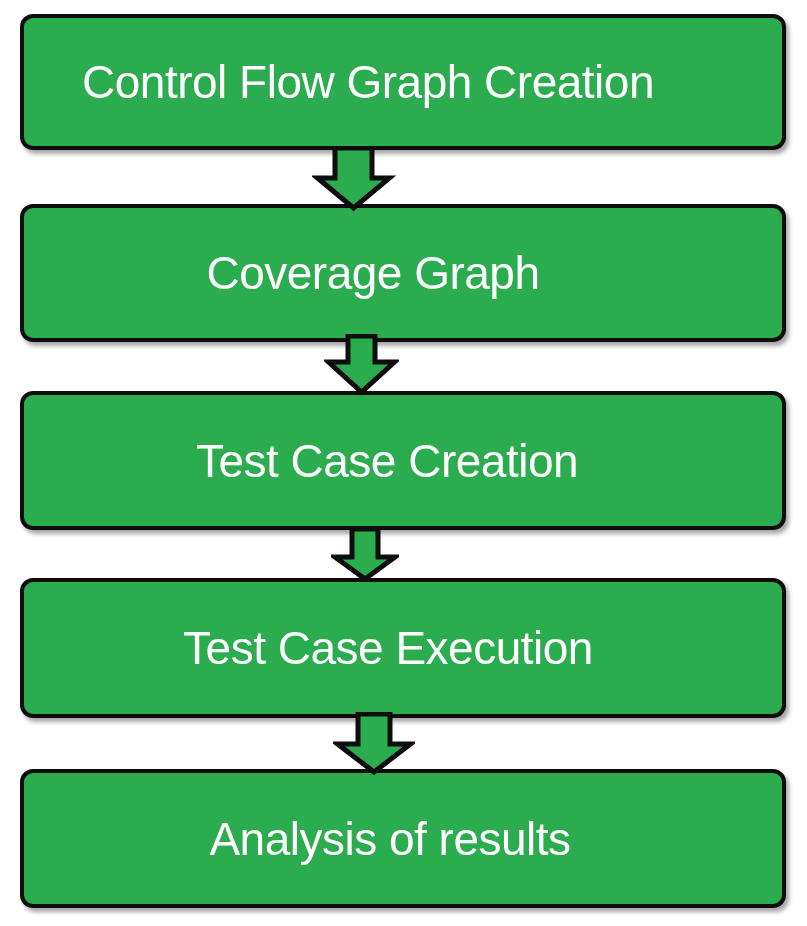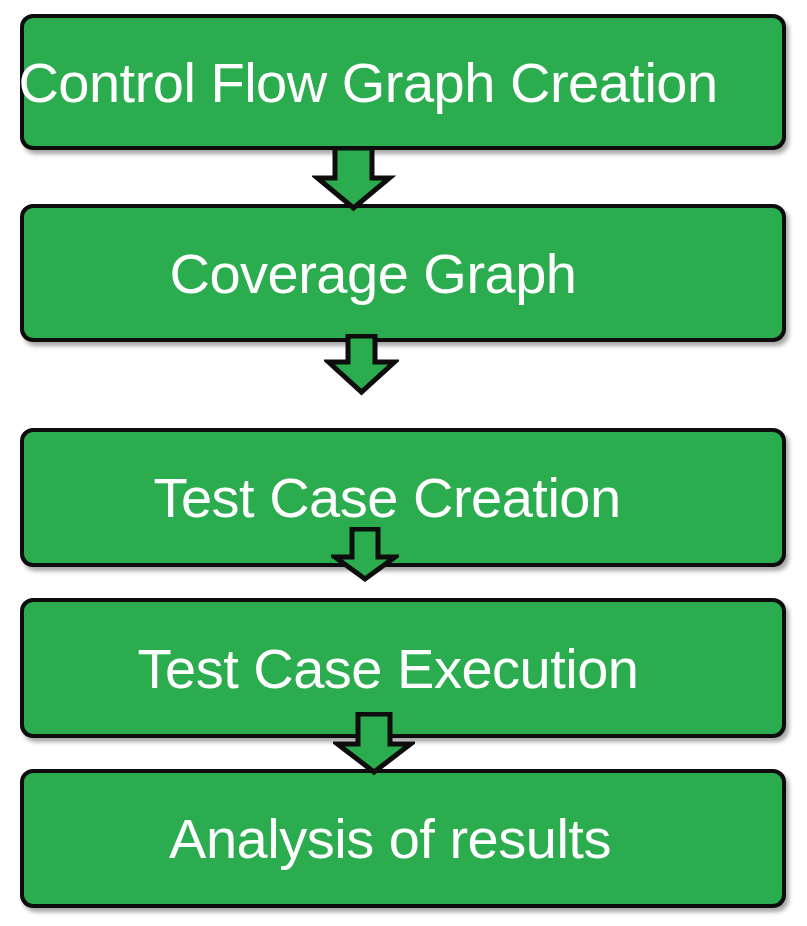--- a/index.html
+++ b/index.html
@@ -26,21 +26,21 @@
     border: 4px solid var(--box-border, #0d0d0d);
     border-radius: 13px;
     box-shadow: 3px 4px 4px rgba(0,0,0,0.35);
     display: flex;
     align-items: center;
     justify-content: center;
     z-index: 1;
   }
   .flow-box__label {
     color: var(--label-text, #ffffff);
-    font-size: 56px;
+    font-size: 46px;
     letter-spacing: -0.5px;
     white-space: nowrap;
     transform: translateX(var(--shift, 0px));
   }
   .flow-arrow {
     position: absolute;
     z-index: 2;
   }
   .flow-arrow polygon {
     fill: var(--arrow-fill, #2bac4e);
@@ -63,29 +63,29 @@
   </svg>
 
   <div class="flow-box" style="top:204px; height:138px; --shift:-30px;">
     <span class="flow-box__label">Coverage Graph</span>
   </div>
 
   <svg class="flow-arrow" style="left:324px; top:334px;" width="75" height="62" viewBox="0 0 75 62">
     <polygon points="24,2 51,2 51,28 70.5,28 37.5,58 4.5,28 24,28"></polygon>
   </svg>
 
-  <div class="flow-box" style="top:391px; height:139px;margin-top:37px; --shift:-16px;">
+  <div class="flow-box" style="top:391px; height:139px; --shift:-16px;">
     <span class="flow-box__label">Test Case Creation</span>
   </div>
 
   <svg class="flow-arrow" style="left:331px; top:527px;" width="68" height="56" viewBox="0 0 68 56">
     <polygon points="21,2 47,2 47,30 64,30 34,52 4,30 21,30"></polygon>
   </svg>
 
-  <div class="flow-box" style="top:578px; height:140px;margin-top:20px; --shift:-15px;">
+  <div class="flow-box" style="top:578px; height:140px; --shift:-15px;">
     <span class="flow-box__label">Test Case Execution</span>
   </div>
 
   <svg class="flow-arrow" style="left:333px; top:712px;" width="82" height="64" viewBox="0 0 82 64">
     <polygon points="25,2 57,2 57,32 77.5,32 41,60 4.5,32 25,32"></polygon>
   </svg>
 
   <div class="flow-box" style="top:769px; height:139px; --shift:-13px;">
     <span class="flow-box__label">Analysis of results</span>
   </div>

